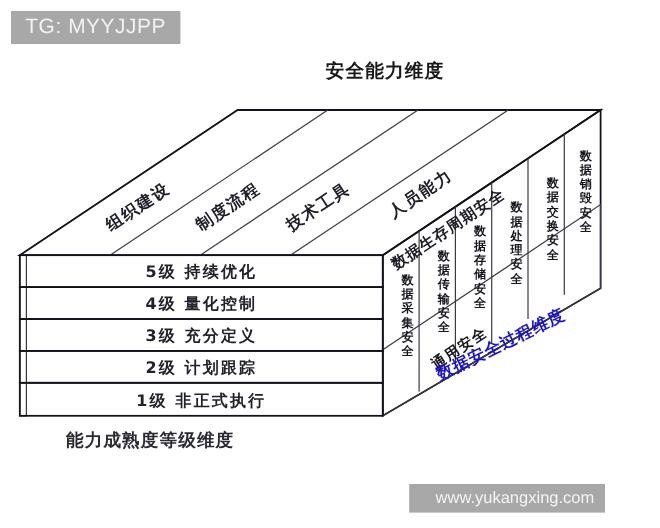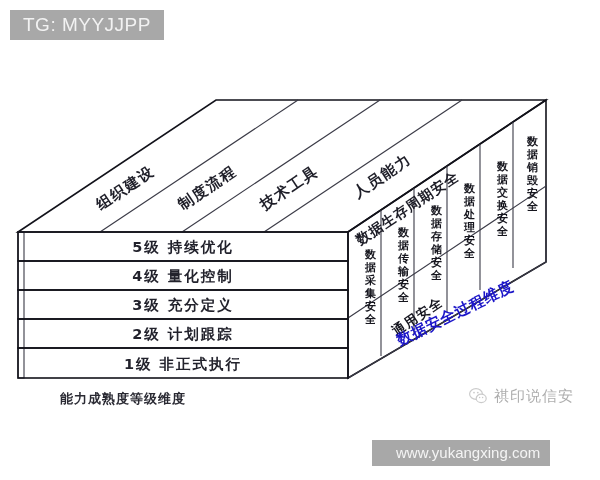--- a/index.html
+++ b/index.html
@@ -57,21 +57,21 @@
     color: #1a1a1a;
     letter-spacing: 1px;
     white-space: nowrap;
   }
 
   
   .bottom-label {
     position: absolute;
     left: 60px;
     top: 390px;
-    font-size: 13px;
+    font-size: 16px;
     font-weight: bold;
     color: #2a2a33;
     letter-spacing: 1px;
     white-space: nowrap;
   }
 
   .process-label {
     position: absolute;
     left: 398px;
     top: 332px;
@@ -147,20 +147,21 @@
     font-family: "DejaVu Sans", "Liberation Sans", sans-serif;
   }
 </style>
 </head>
 <body>
 
 <div id="stage">
 
   <div class="wm-tag">TG: MYYJJPP</div>
 
+  <div class="main-title">安全能力维度</div>
 
   <svg class="cube" width="600" height="480">
     <defs>
 
       <linearGradient id="gTop" x1="0" y1="1" x2="1" y2="0">
         <stop offset="0%" stop-color="#2E8FCC"></stop>
         <stop offset="55%" stop-color="#7FC0E3"></stop>
         <stop offset="100%" stop-color="#DCEDF8"></stop>
       </linearGradient>
 
@@ -243,29 +244,16 @@
       <text class="front-text" x="183" y="281" text-anchor="middle">4级 量化控制</text>
       <text class="front-text" x="183" y="310" text-anchor="middle">3级 充分定义</text>
       <text class="front-text" x="183" y="339" text-anchor="middle">2级 计划跟踪</text>
       <text class="front-text" x="183" y="369" text-anchor="middle">1级 非正式执行</text>
     </g>
   </svg>
 
   <div class="bottom-label">能力成熟度等级维度</div>
   <div class="process-label">数据安全过程维度</div>
 
-  <div class="brand">
-    <span class="brand-icon">
-      <svg width="20" height="20" viewBox="0 0 20 20">
-        <ellipse cx="8" cy="8" rx="6.4" ry="5.4" fill="none" stroke="#8c8c8c" stroke-width="1.2"></ellipse>
-        <circle cx="6" cy="6.6" r="0.9" fill="#8c8c8c"></circle>
-        <circle cx="9.8" cy="6.6" r="0.9" fill="#8c8c8c"></circle>
-        <ellipse cx="13.2" cy="12.4" rx="5" ry="4.2" fill="#ffffff" stroke="#8c8c8c" stroke-width="1.2"></ellipse>
-        <circle cx="11.6" cy="11.4" r="0.75" fill="#8c8c8c"></circle>
-        <circle cx="14.6" cy="11.4" r="0.75" fill="#8c8c8c"></circle>
-      </svg>
-    </span>
-    <span class="brand-text">祺印说信安</span>
-  </div>
 
   <div class="wm-url">www.yukangxing.com</div>
 
 </div>
 
 </body></html>

